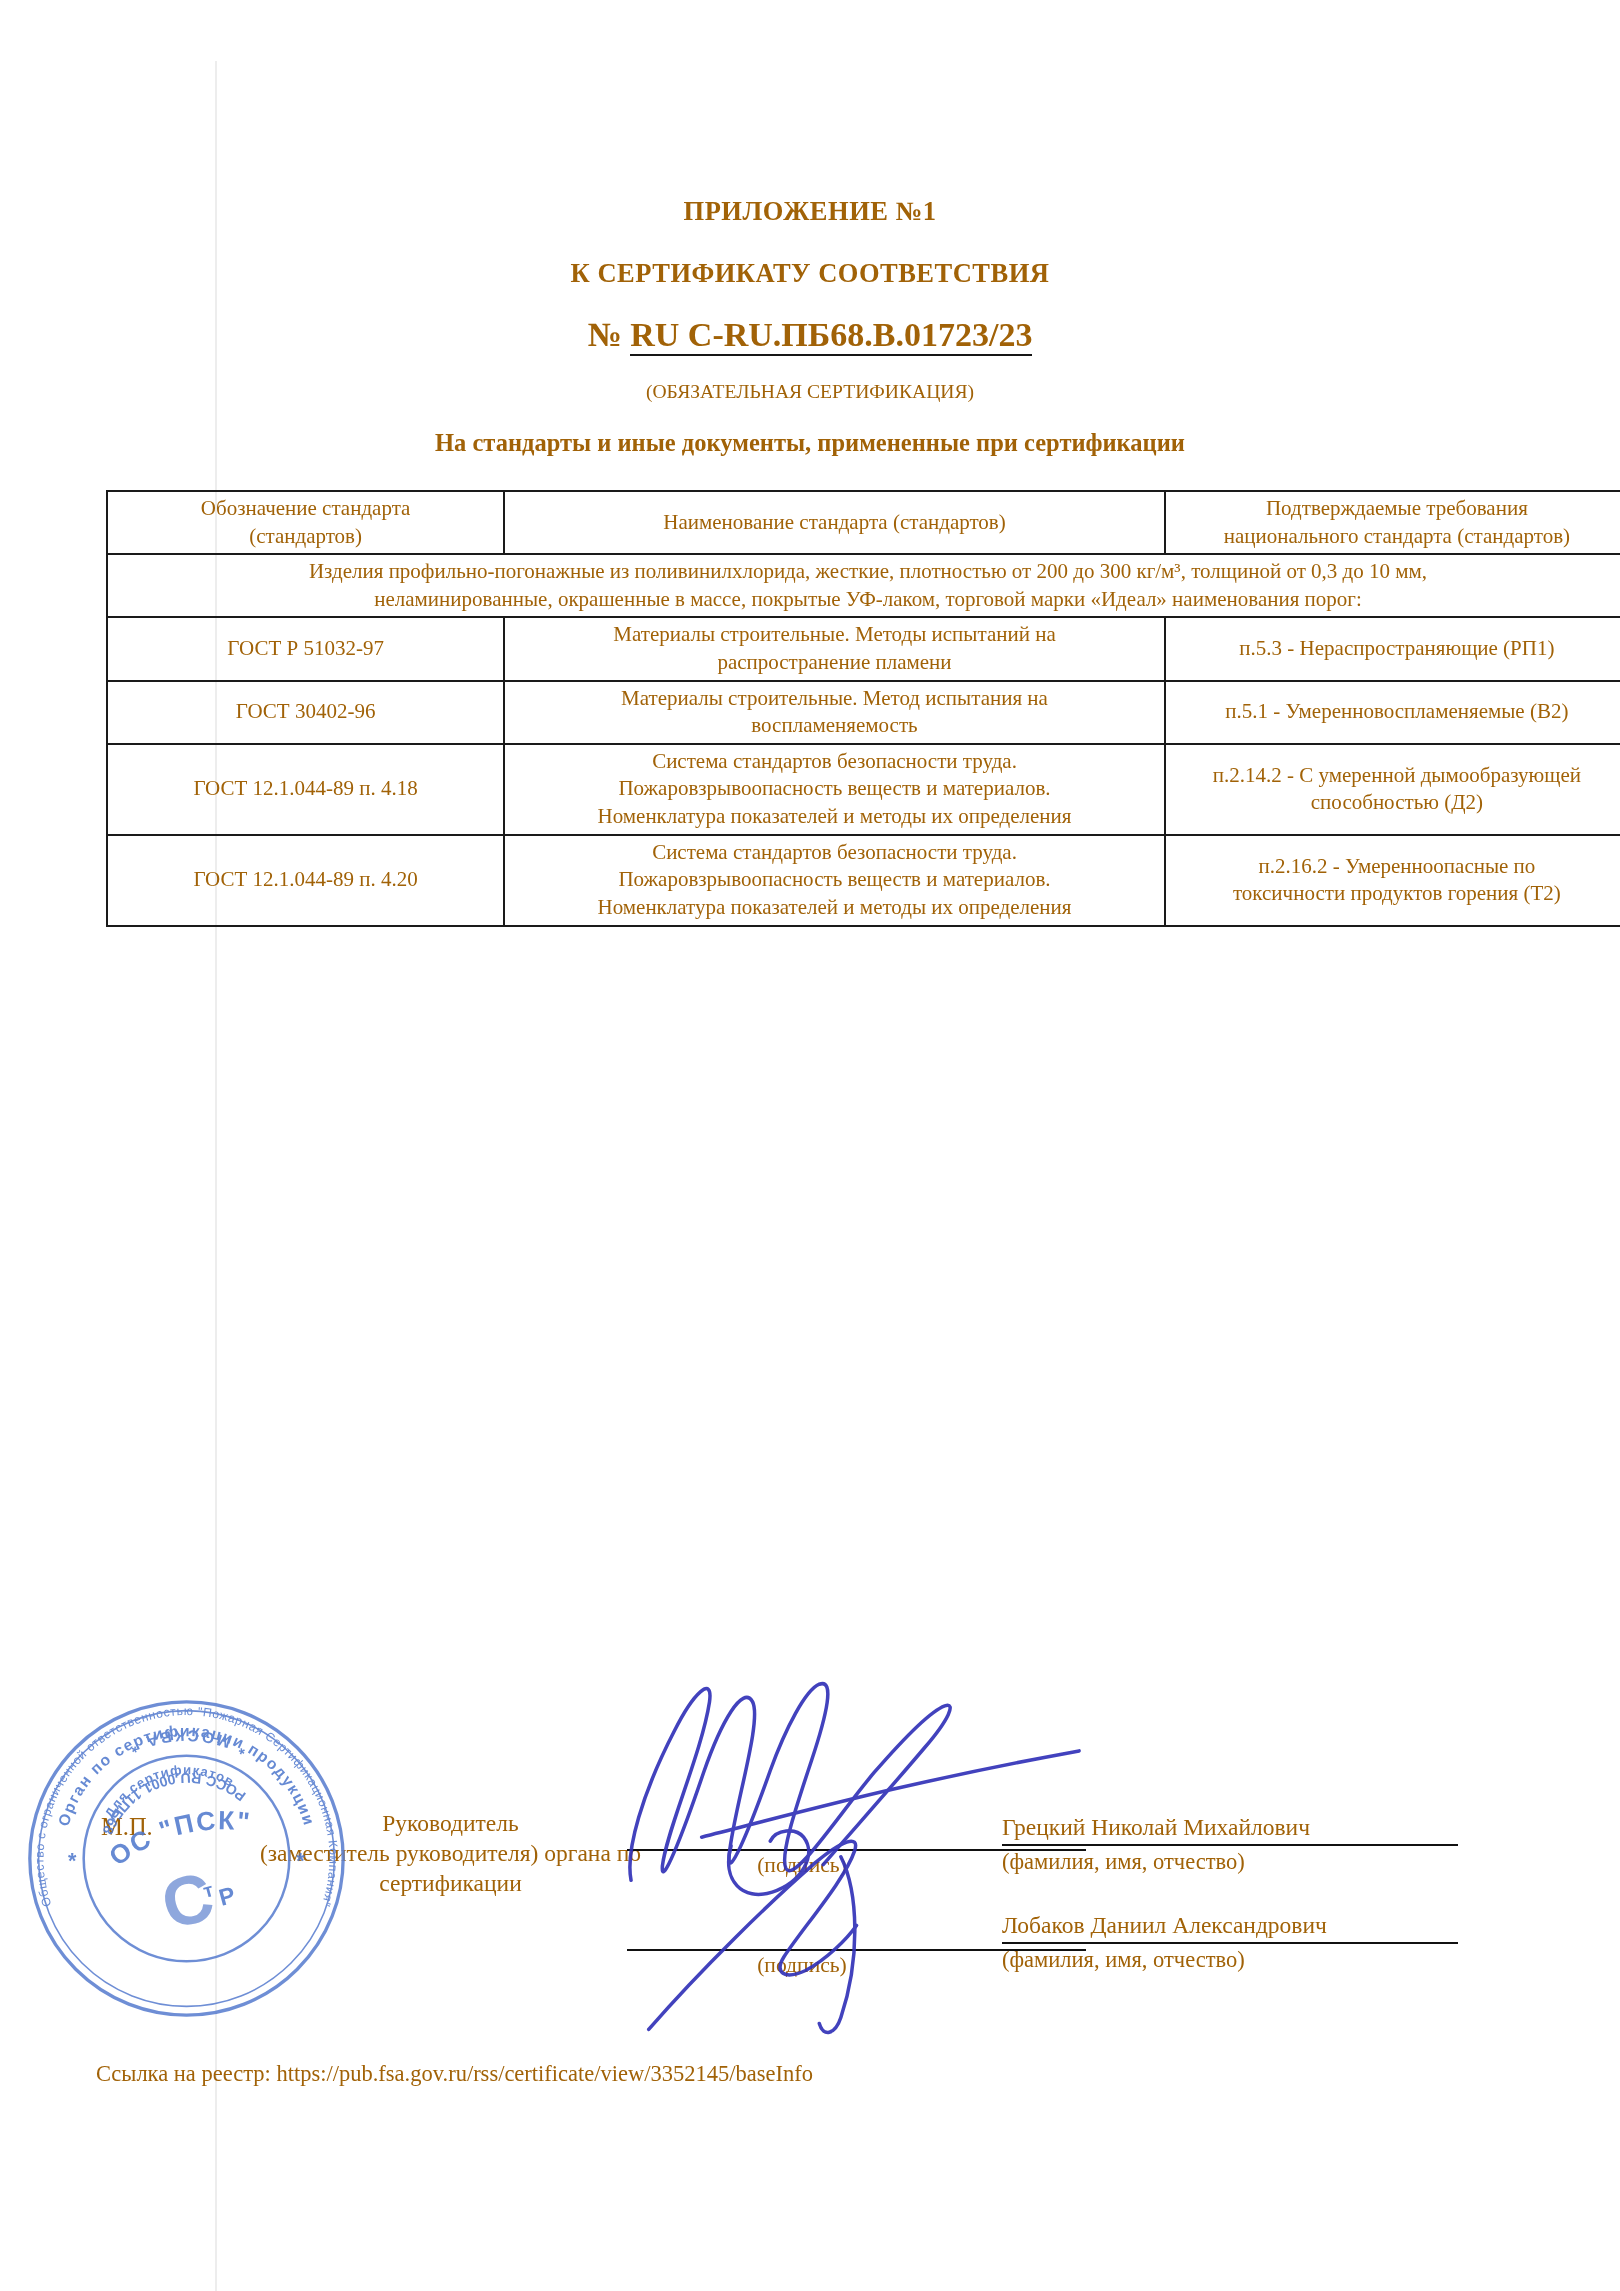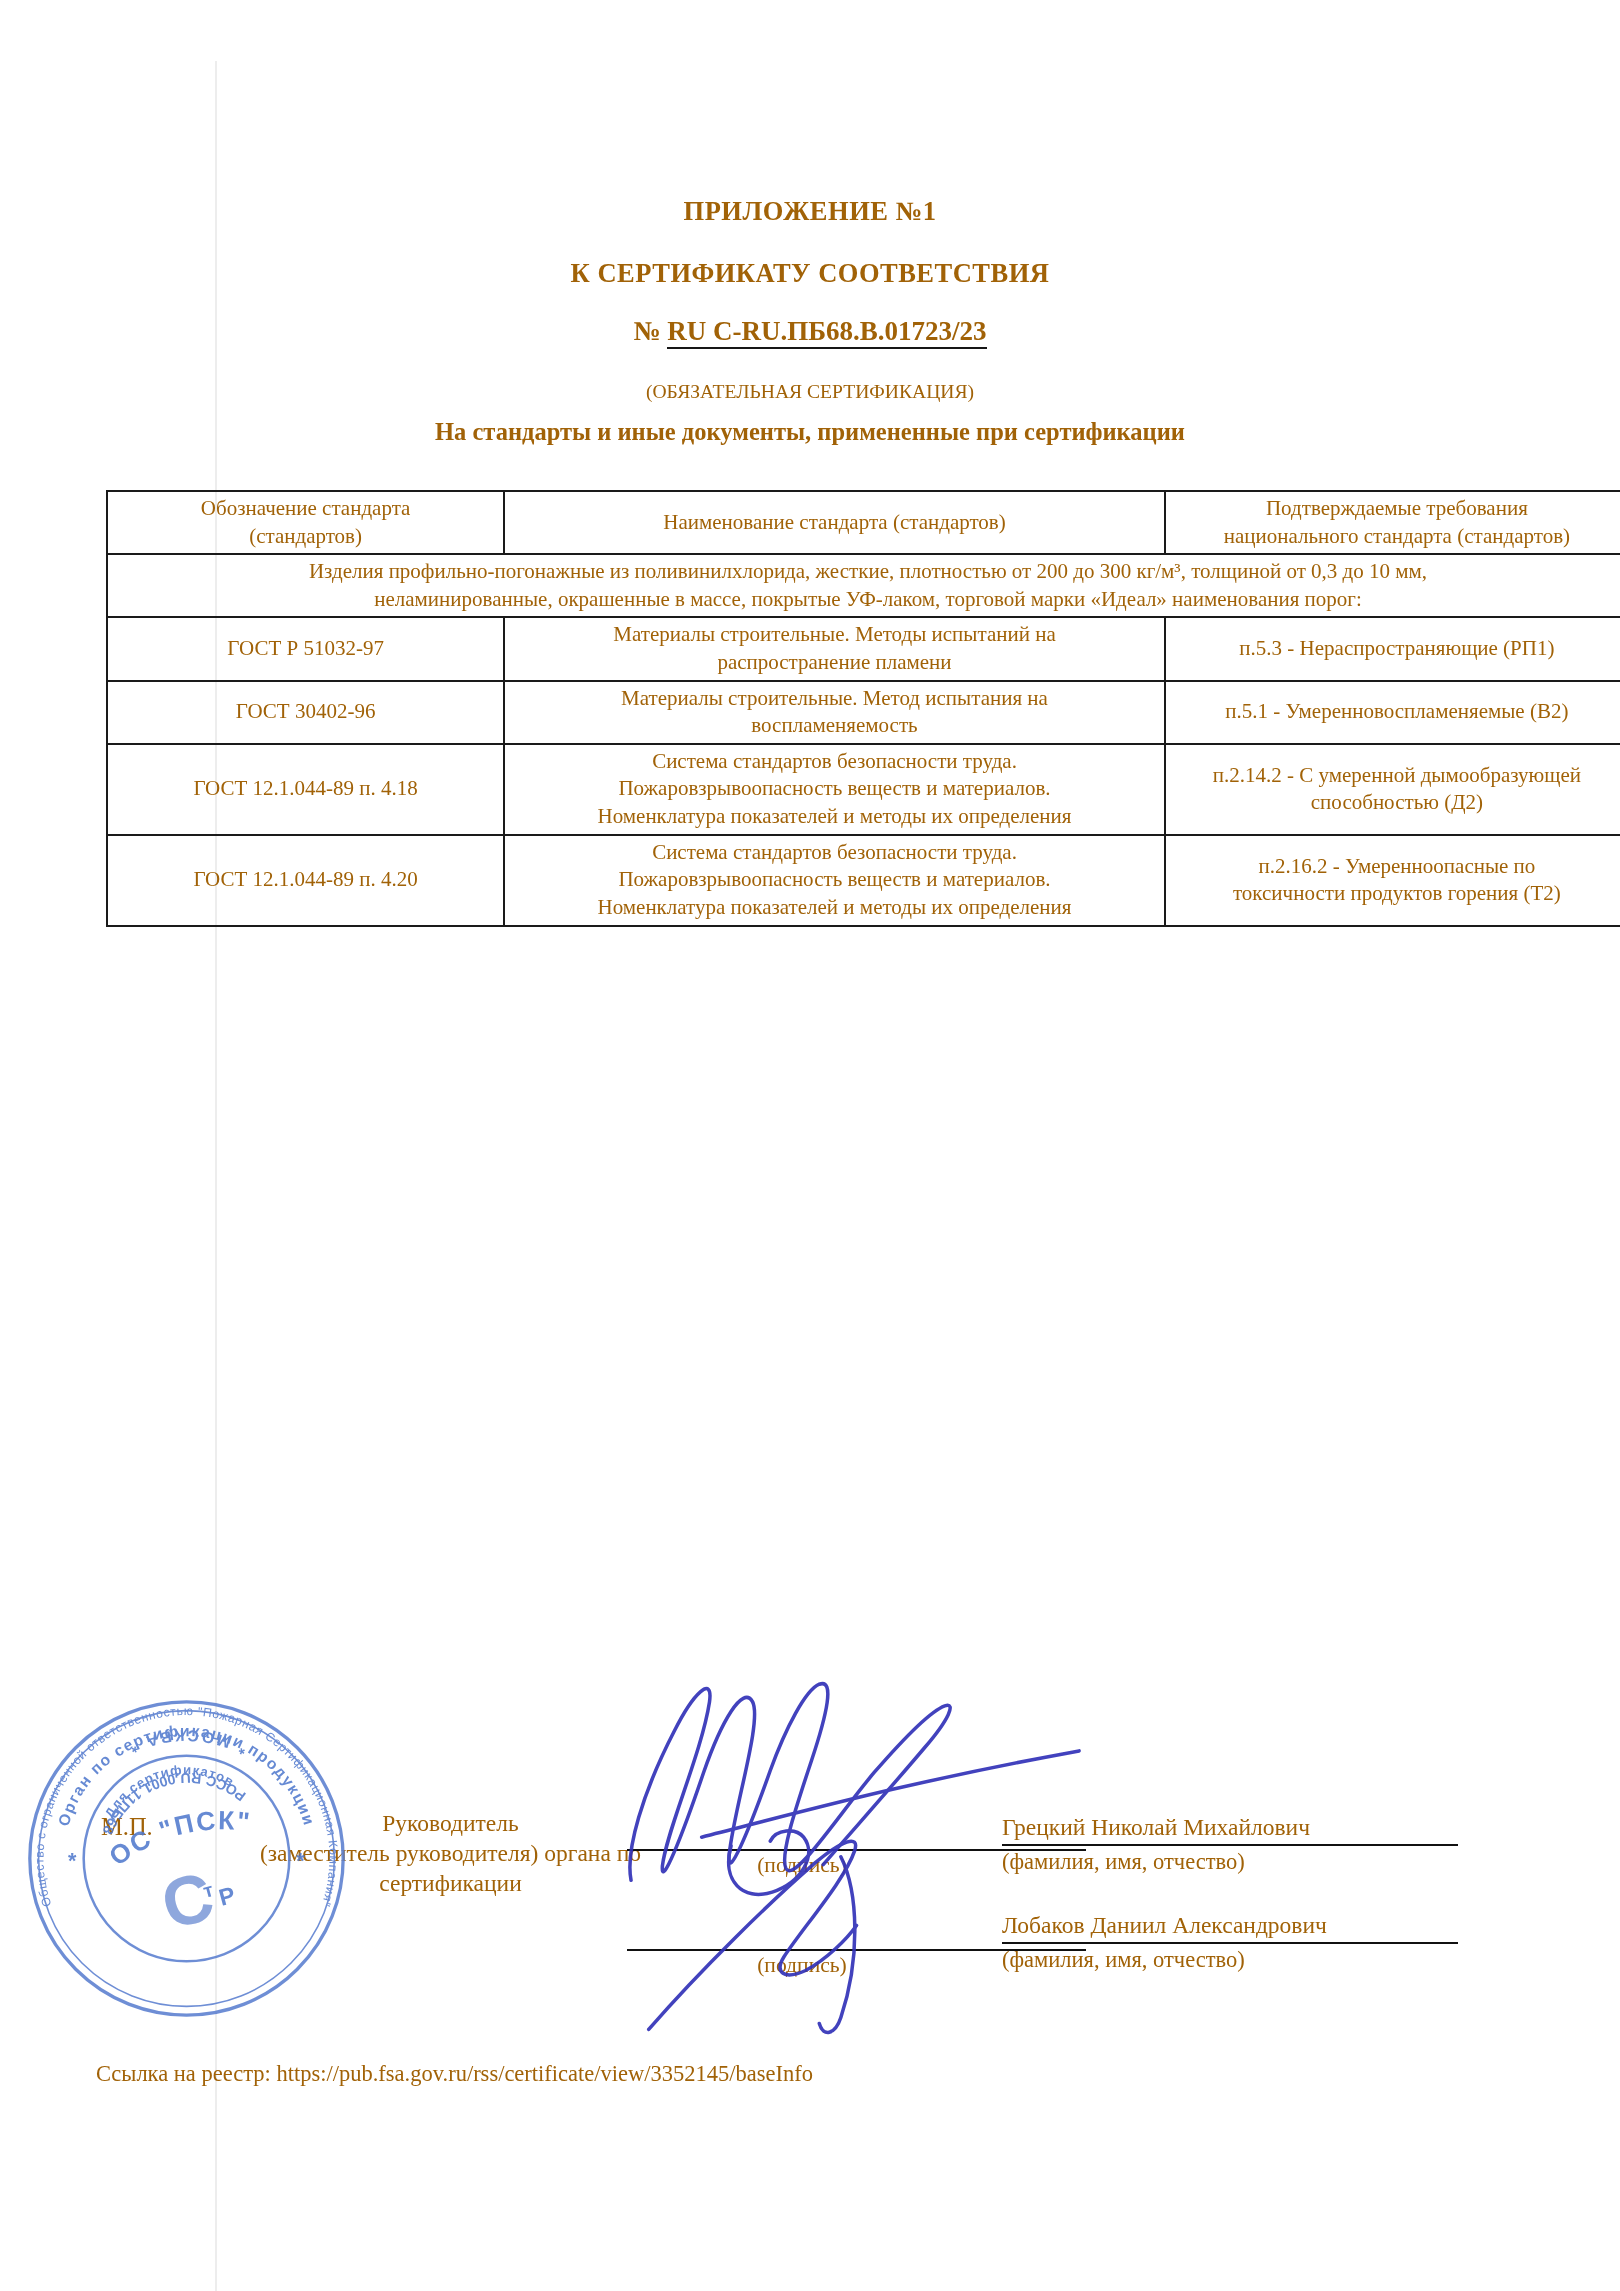--- a/index.html
+++ b/index.html
@@ -8,24 +8,24 @@
     width:1620px;height:2292px;
     background:#ffffff;
     font-family:"Liberation Serif","DejaVu Serif",serif;
     color:#a16207;
     overflow:hidden;
   }
   .artifact{position:absolute;left:215px;top:61px;width:2px;height:2231px;background:#ededed;}
   .hline{position:absolute;left:0;width:100%;text-align:center;white-space:nowrap;}
   .t-appendix{top:196px;font-size:26.5px;font-weight:bold;letter-spacing:0.5px;}
   .t-cert{top:258px;font-size:26.5px;font-weight:bold;letter-spacing:0.5px;}
-  .t-number{top:316px;font-size:27px;font-weight:bold;}
+  .t-number{top:316px;font-size:34px;font-weight:bold;}
   .t-number .num-ul{border-bottom:2.5px solid #161616;padding-bottom:1px;}
   .t-mandatory{top:381px;font-size:19.6px;}
-  .t-subtitle{top:418px;font-size:24.5px;font-weight:bold;}
+  .t-subtitle{top:429px;font-size:24.5px;font-weight:bold;}
   table.std{
     position:absolute;left:106px;top:490px;width:1524px;
     border-collapse:collapse;table-layout:fixed;
     font-size:21px;line-height:1.32;
   }
   table.std th,table.std td{
     border:2.5px solid #1a1a1a;
     text-align:center;vertical-align:middle;
     padding:2.9px 9.8px;font-weight:normal;
   }

